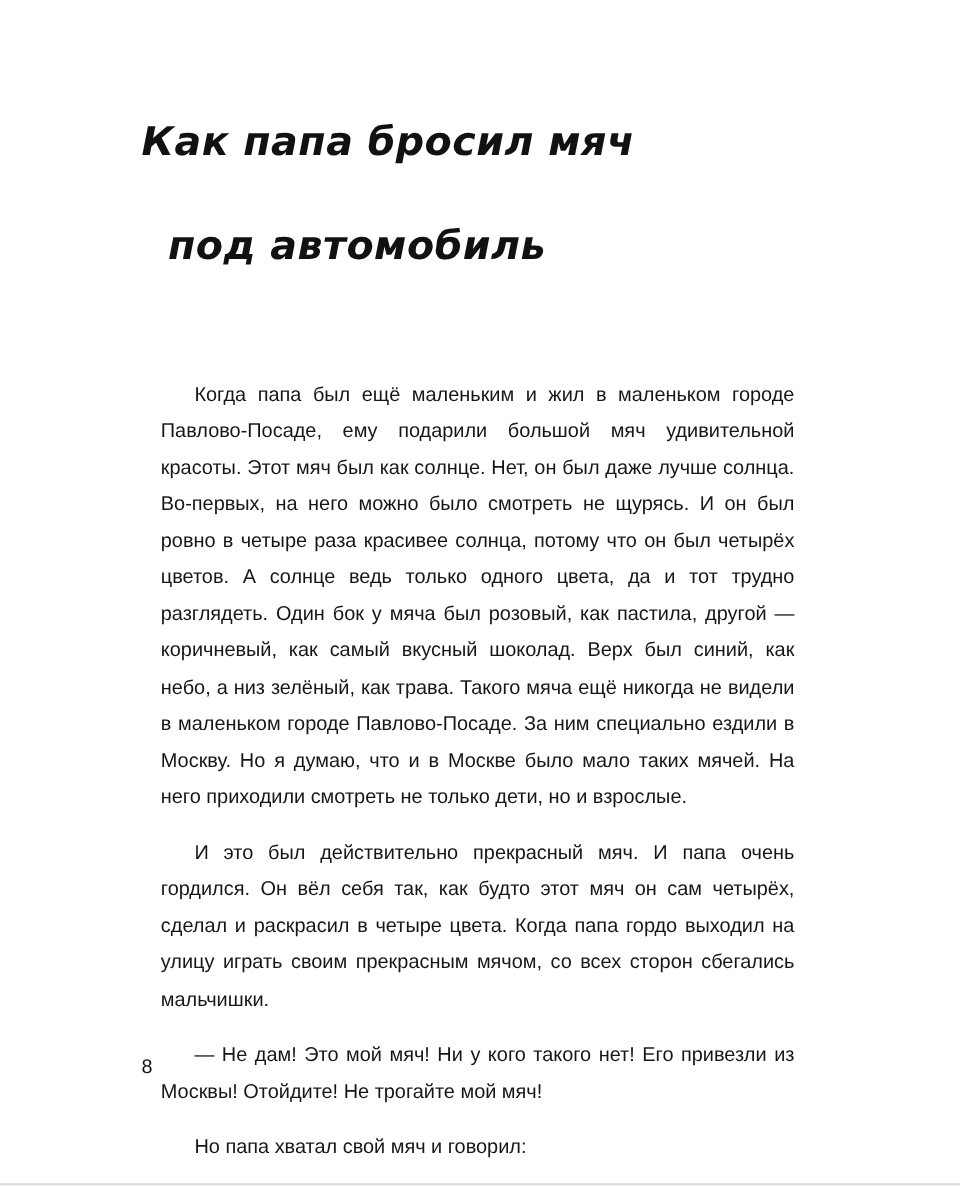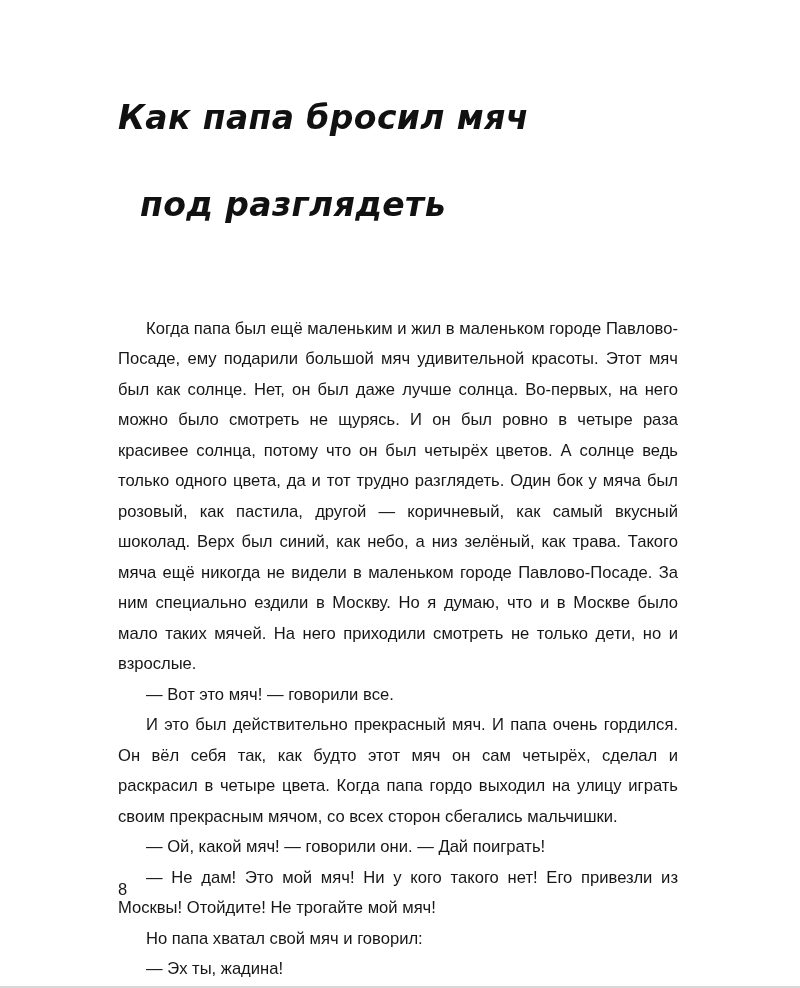--- a/index.html
+++ b/index.html
@@ -43,21 +43,21 @@
   .title-line {
     display: block;
   }
   .title-line.second {
     margin-left: 22px;
   }
   .body-text {
     margin-top: 44px;
   }
   .para {
-    margin: 0;
+    margin: 16px;
     font-family: "Liberation Sans", sans-serif;
     font-size: 16.6px;
     line-height: 30.5px;
     text-align: justify;
     text-justify: inter-word;
     color: #161616;
     hyphens: manual;
   }
   .para.indent {
     text-indent: 28px;
@@ -80,28 +80,26 @@
   }
 </style>
 </head>
 <body>
 
 <div class="page">
   <div class="page-inner">
 
     <h1 class="title">
       <span class="title-line">Как папа бросил мяч</span>
-      <span class="title-line second">под разглядеть</span>
+      <span class="title-line second">под автомобиль</span>
     </h1>
 
     <div class="body-text">
       <p class="para indent">Когда папа был ещё маленьким и жил в маленьком городе Павлово-Посаде, ему подарили большой мяч удивительной красоты. Этот мяч был как солнце. Нет, он был даже лучше солнца. Во-первых, на него можно было смотреть не щурясь. И он был ровно в четыре раза красивее солнца, потому что он был четырёх цветов. А солнце ведь только одного цвета, да и тот трудно разглядеть. Один бок у мяча был розовый, как пастила, другой — коричневый, как самый вкусный шоколад. Верх был синий, как небо, а низ зелёный, как трава. Такого мяча ещё никогда не видели в маленьком городе Павлово-Посаде. За ним специально ездили в Москву. Но я думаю, что и в Москве было мало таких мячей. На него приходили смотреть не только дети, но и взрослые.</p>
-      <p class="para indent">— Вот это мяч! — говорили все.</p>
       <p class="para indent">И это был действительно прекрасный мяч. И папа очень гордился. Он вёл себя так, как будто этот мяч он сам четырёх, сделал и раскрасил в четыре цвета. Когда папа гордо выходил на улицу играть своим прекрасным мячом, со всех сторон сбегались мальчишки.</p>
-      <p class="para indent">— Ой, какой мяч! — говорили они. — Дай поиграть!</p>
       <p class="para indent">— Не дам! Это мой мяч! Ни у кого такого нет! Его привезли из Москвы! Отойдите! Не трогайте мой мяч!</p>
       <p class="para indent">Но папа хватал свой мяч и говорил:</p>
       <p class="para indent">— Эх ты, жадина!</p>
     </div>
 
   </div>
 
   <div class="page-number">8</div>
   <div class="bottom-rule"></div>
 </div>

